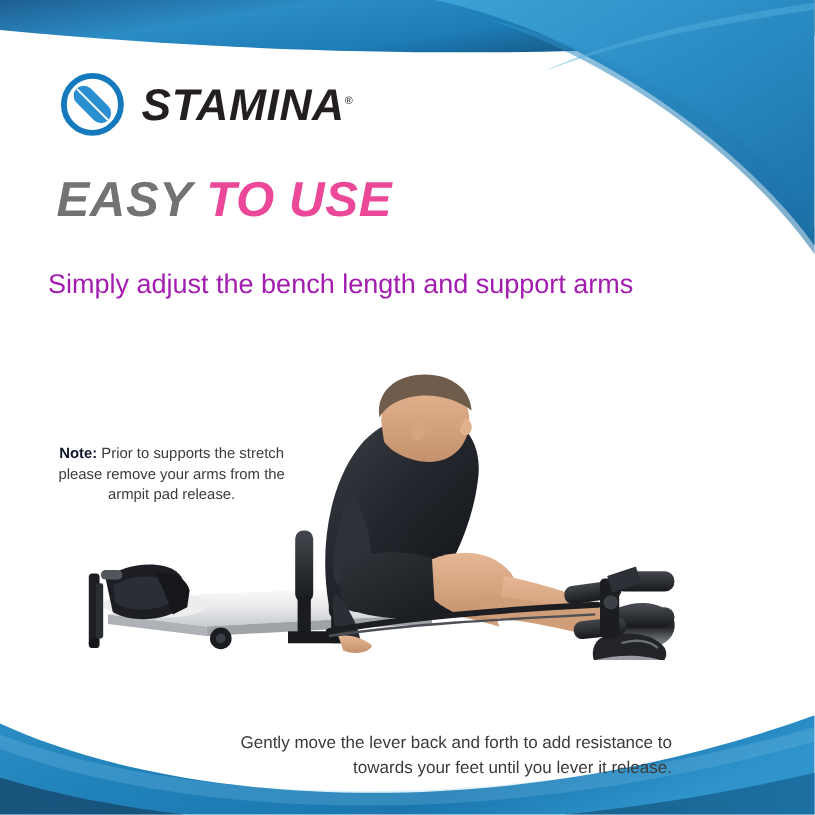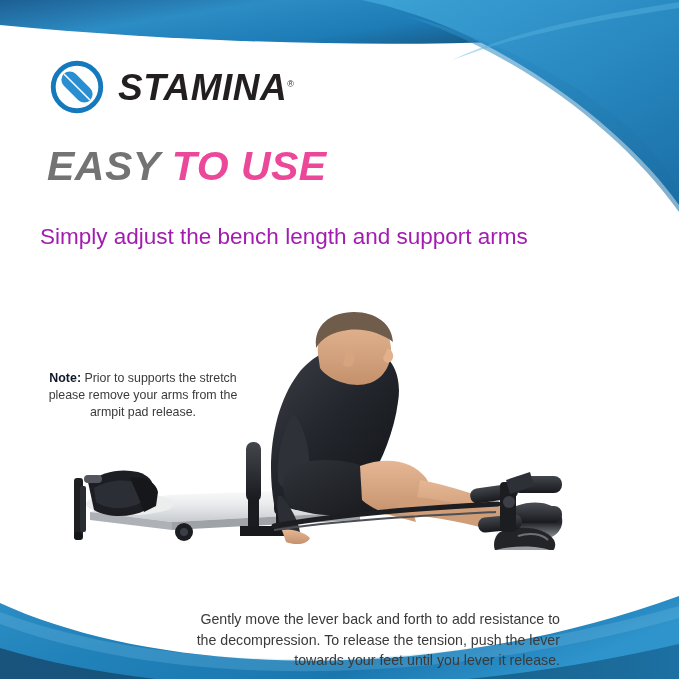--- a/index.html
+++ b/index.html
@@ -307,17 +307,16 @@
     </g>
 
     <g>
       <path d="M214,236 C280,224 360,218 438,214" stroke="#1c1e22" stroke-width="5" fill="none" stroke-linecap="round"></path>
       <path d="M214,240 C280,230 360,226 436,222" stroke="#4c4f55" stroke-width="2" fill="none"></path>
     </g>
   </svg>
 
   <div class="caption">
     <span>Gently move the lever back and forth to add resistance to</span>
-    <span>the decompression. To release the tension, push the lever</span>
     <span>towards your feet until you lever it release.</span>
   </div>
 
 </div>
 
 </body></html>

